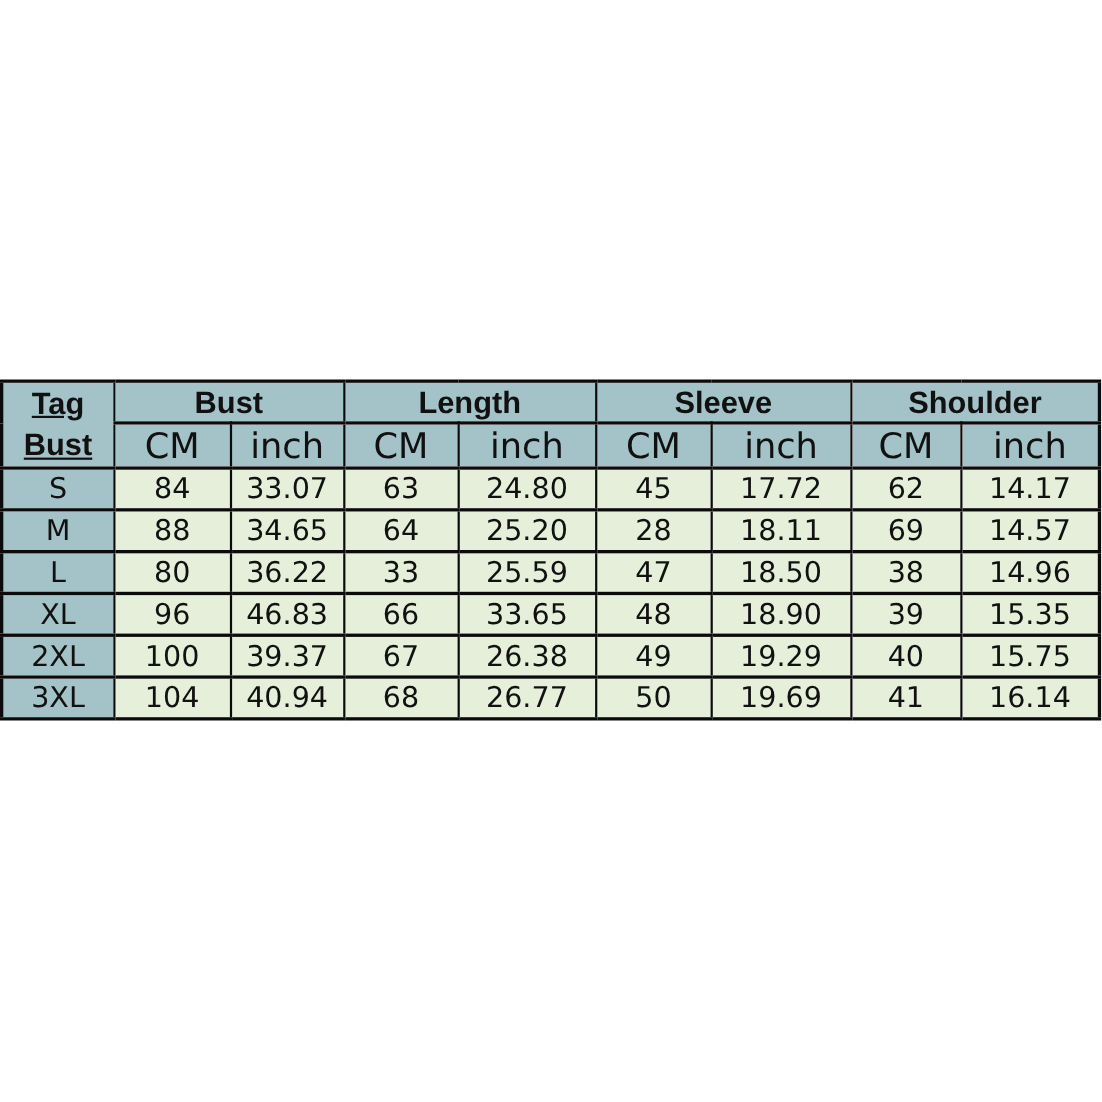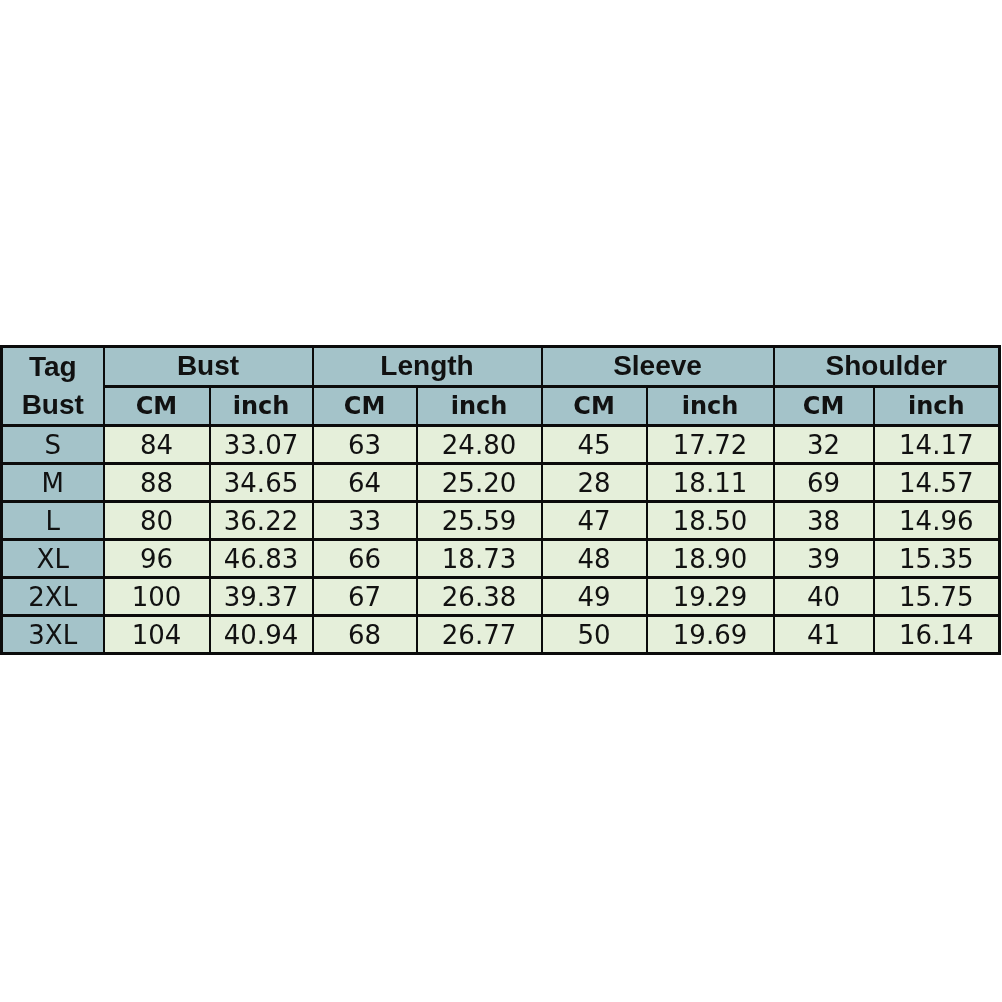--- a/index.html
+++ b/index.html
@@ -33,34 +33,34 @@
     overflow: hidden;
   }
   .size-chart thead th { background: #a4c3c9; }
   .size-chart .corner,
   .size-chart .group {
     font-family: "Liberation Sans", sans-serif;
     font-weight: bold;
     font-size: 28px;
   }
   .size-chart .units th {
-    font-weight: bold;
-    font-size: 24px;
+    font-weight: normal;
+    font-size: 32px;
   }
   .size-chart tbody th {
     background: #a4c3c9;
     font-weight: normal;
     font-size: 26px;
   }
   .size-chart td {
     background: #e5efda;
     font-size: 26px;
     margin-top: 20px;
   }
-  .corner .line { display: block; line-height: 38px; }
+  .corner .line { display: block; line-height: 38px; text-decoration: underline; }
 </style>
 </head>
 <body>
 
 <div class="page">
   <table class="size-chart">
     <colgroup>
       <col style="width:102px">
       <col style="width:106px">
       <col style="width:103px">
@@ -95,21 +95,21 @@
     </thead>
     <tbody>
       <tr>
         <th>S</th>
         <td>84</td>
         <td>33.07</td>
         <td>63</td>
         <td>24.80</td>
         <td>45</td>
         <td>17.72</td>
-        <td>32</td>
+        <td>62</td>
         <td>14.17</td>
       </tr>
       <tr>
         <th>M</th>
         <td>88</td>
         <td>34.65</td>
         <td>64</td>
         <td>25.20</td>
         <td>28</td>
         <td>18.11</td>
@@ -125,21 +125,21 @@
         <td>47</td>
         <td>18.50</td>
         <td>38</td>
         <td>14.96</td>
       </tr>
       <tr>
         <th>XL</th>
         <td>96</td>
         <td>46.83</td>
         <td>66</td>
-        <td>18.73</td>
+        <td>33.65</td>
         <td>48</td>
         <td>18.90</td>
         <td>39</td>
         <td>15.35</td>
       </tr>
       <tr>
         <th>2XL</th>
         <td>100</td>
         <td>39.37</td>
         <td>67</td>

